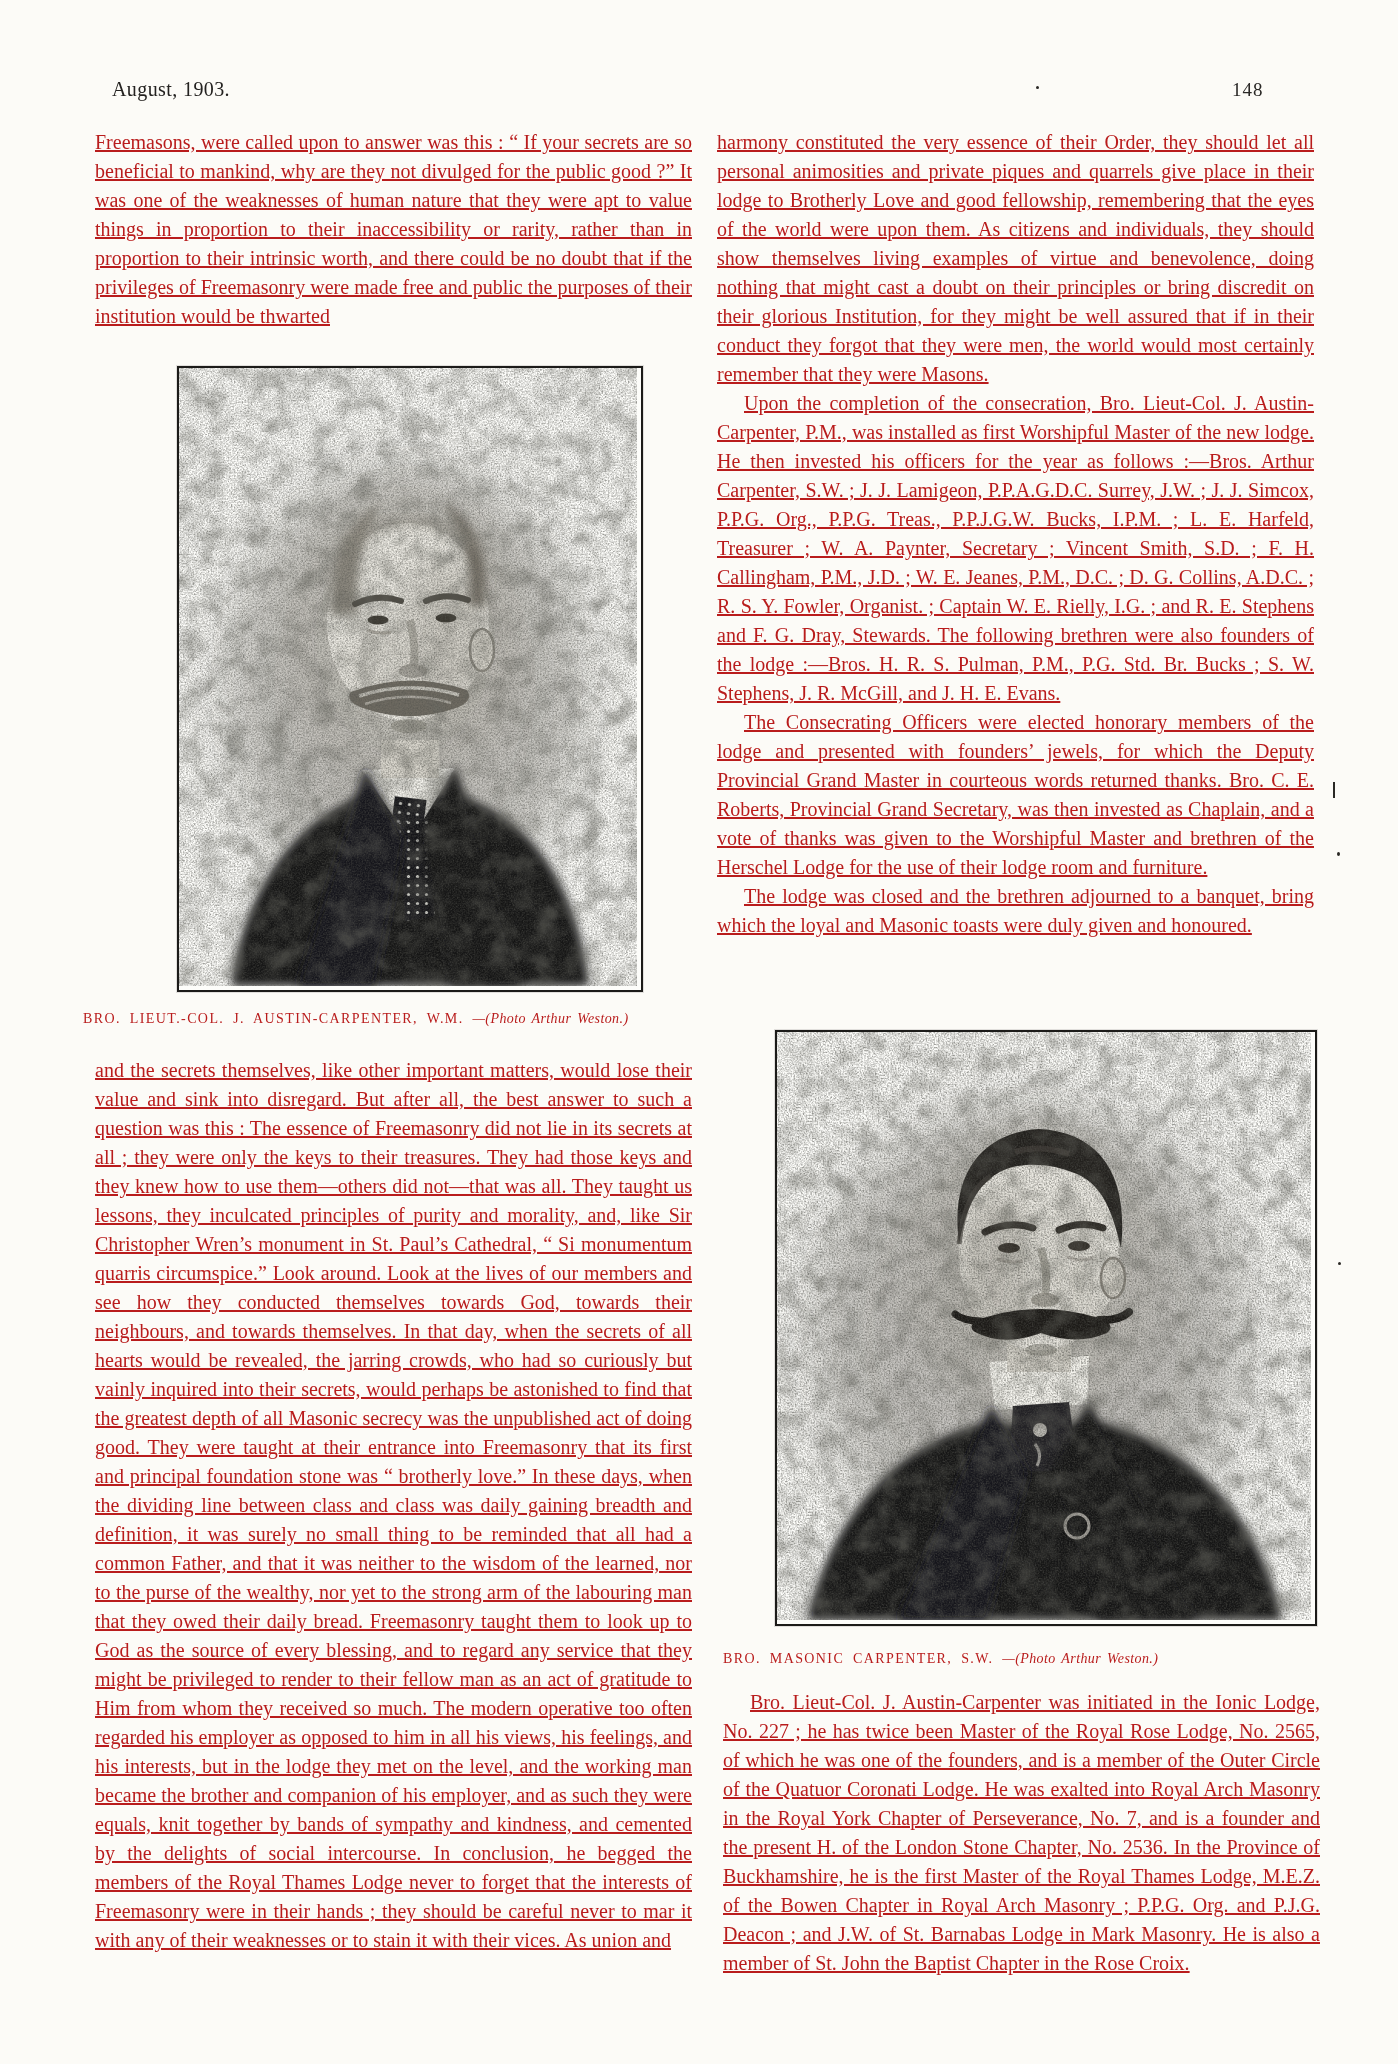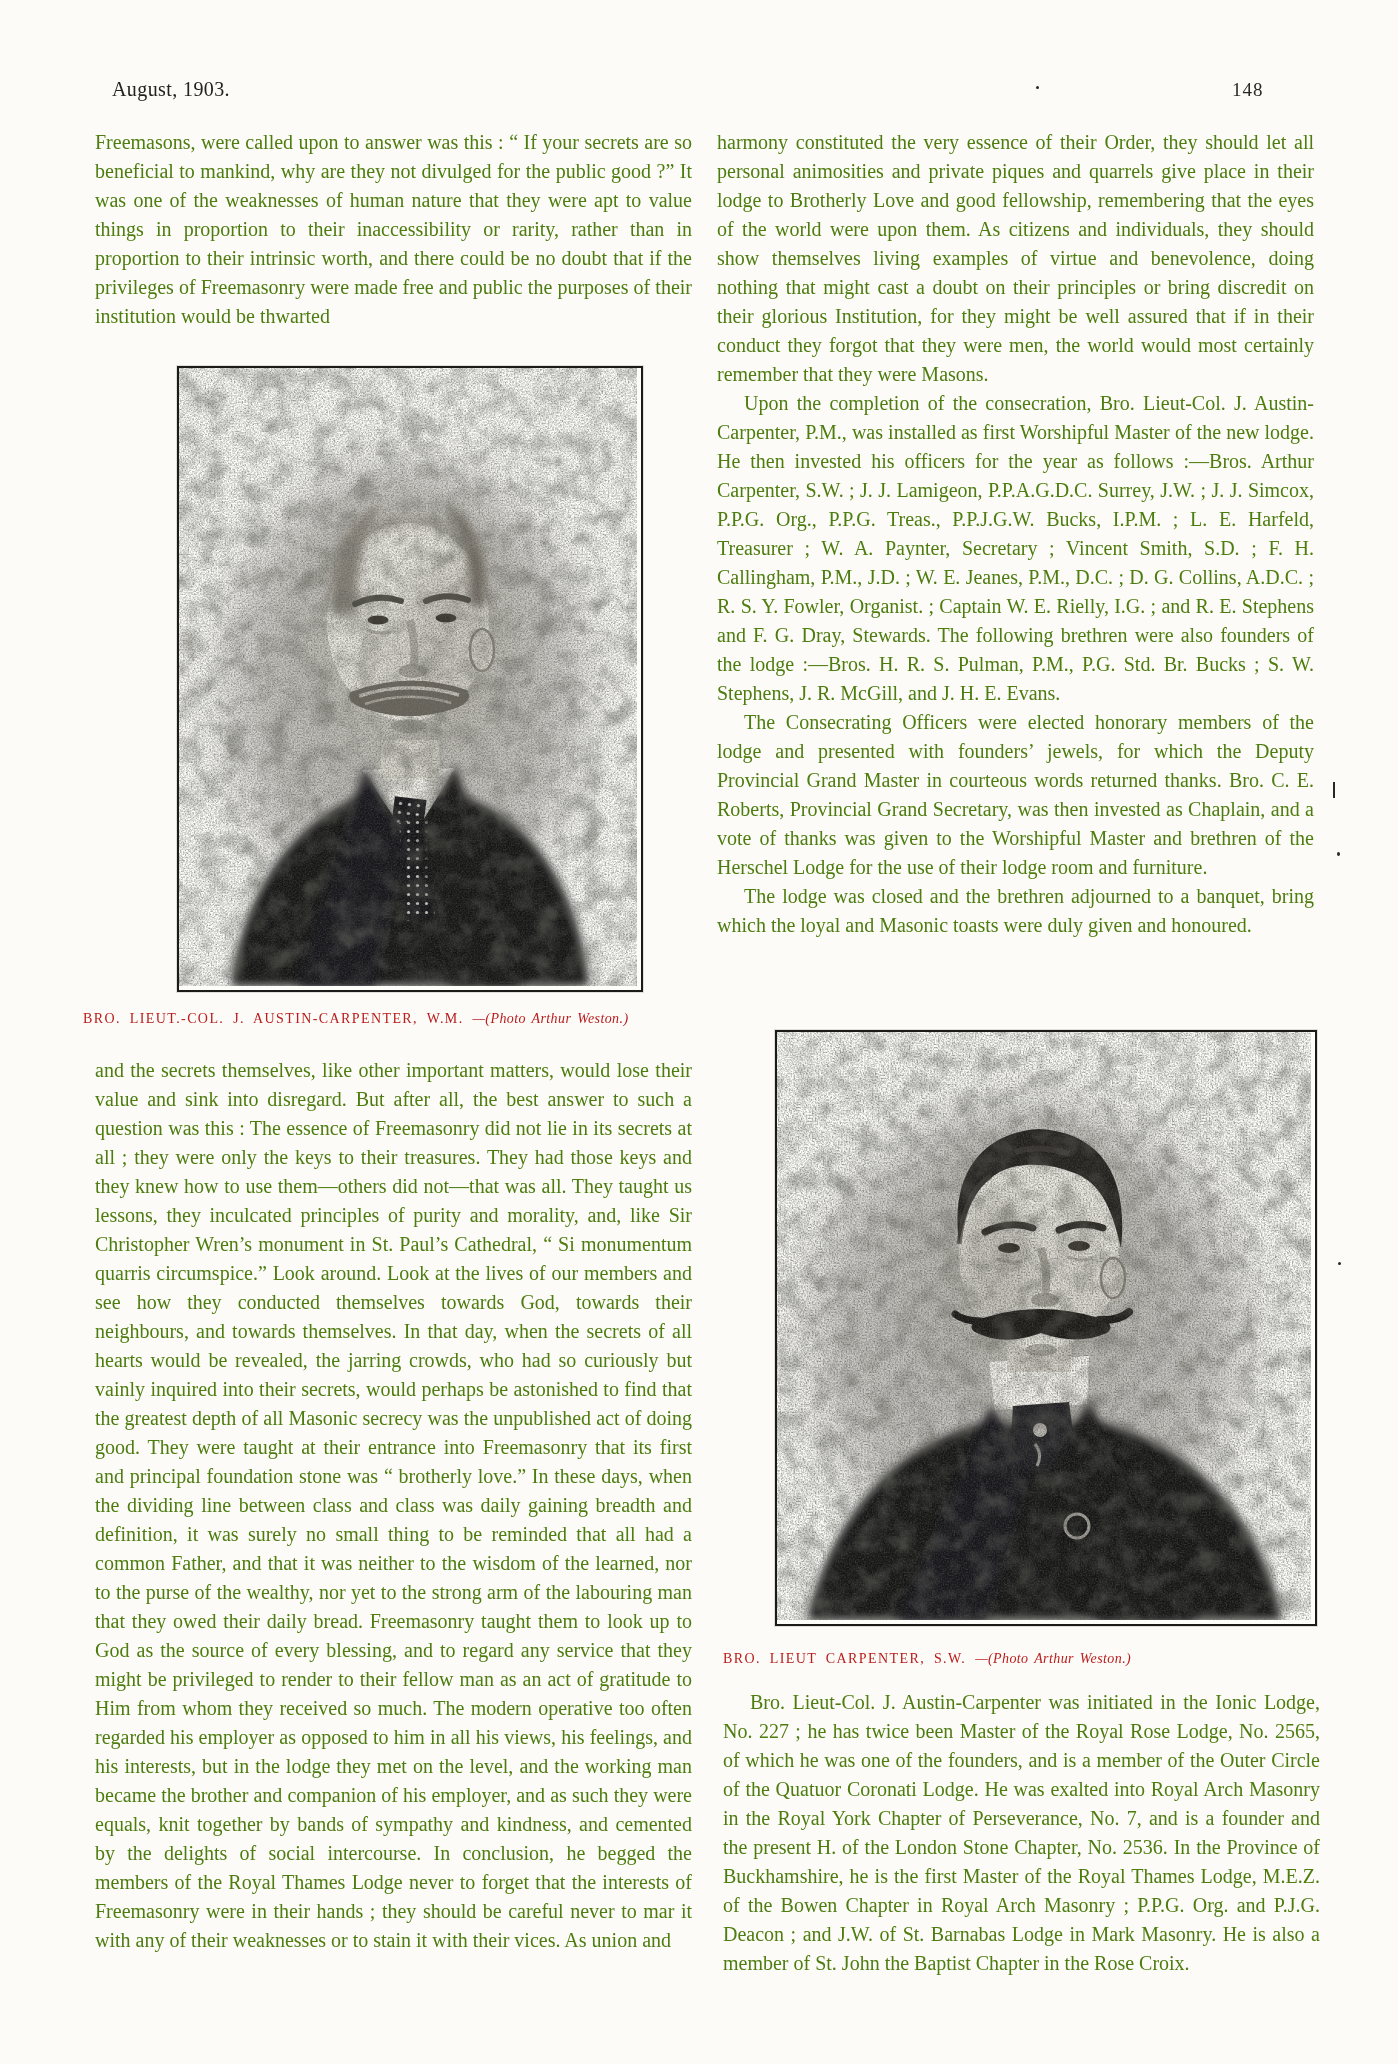--- a/index.html
+++ b/index.html
@@ -27,21 +27,22 @@
   }
   .hdr-page-num{
     position:absolute;left:1232px;top:79px;
     font-size:19px;color:#2a2826;letter-spacing:1px;
   }
   
   .textblock{
     position:absolute;width:597px;
     font-size:20px;line-height:29px;
     text-align:justify;
-    color:#4d7c0f;
+    color:#b91c1c;
+    text-decoration:underline;
   }
   .textblock p{margin:0;padding:0;}
   .textblock p.indent{text-indent:27px;}
   .col-left-1{left:95px;top:128px;}
   .col-left-2{left:95px;top:1056px;}
   .col-right-flow{left:717px;top:128px;}
   .col-right-bio{left:723px;top:1688px;}
   
   .photo-frame{
     position:absolute;
@@ -240,21 +241,21 @@
       <path d="M204 289 q-18 0 -26 -7" stroke="#1d1b18" stroke-width="7" fill="none" stroke-linecap="round"></path>
 
       <ellipse cx="264" cy="318" rx="16" ry="6" fill="#8b887f" opacity="0.6"></ellipse>
 
       <rect width="534" height="588" filter="url(#pB-blotch)" opacity="0.5"></rect>
       <rect width="534" height="588" filter="url(#pB-grain)" opacity="0.55"></rect>
     </svg>
   </div>
 
   <div class="caption caption-2">
-    <span>BRO. LIEUT CARPENTER, S.W.</span>&nbsp;<span class="credit">—(Photo Arthur Weston.)</span>
+    <span>BRO. MASONIC CARPENTER, S.W.</span>&nbsp;<span class="credit">—(Photo Arthur Weston.)</span>
   </div>
 
   <div class="textblock col-right-bio">
     <p class="indent">Bro. Lieut-Col. J. Austin-Carpenter was initiated in the Ionic Lodge, No. 227&nbsp;; he has twice been Master of the Royal Rose Lodge, No. 2565, of which he was one of the founders, and is a member of the Outer Circle of the Quatuor Coronati Lodge. He was exalted into Royal Arch Masonry in the Royal York Chapter of Perseverance, No. 7, and is a founder and the present H. of the London Stone Chapter, No. 2536. In the Province of Buckhamshire, he is the first Master of the Royal Thames Lodge, M.E.Z. of the Bowen Chapter in Royal Arch Masonry&nbsp;; P.P.G. Org. and P.J.G. Deacon&nbsp;; and J.W. of St. Barnabas Lodge in Mark Masonry. He is also a member of St. John the Baptist Chapter in the Rose Croix.</p>
   </div>
 
   <div class="artifact art-dot-header"></div>
   <div class="artifact art-tick-1"></div>
   <div class="artifact art-dot-1"></div>
   <div class="artifact art-dot-2"></div>

